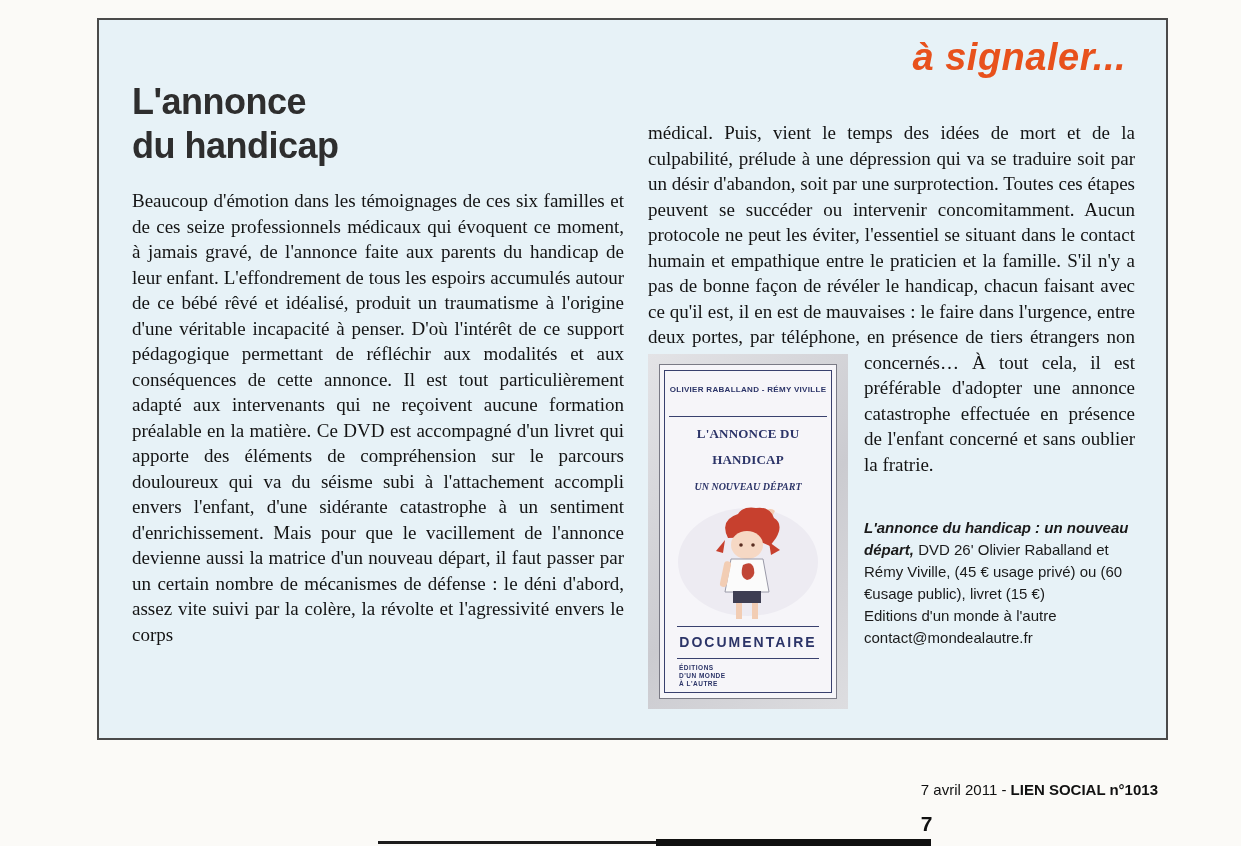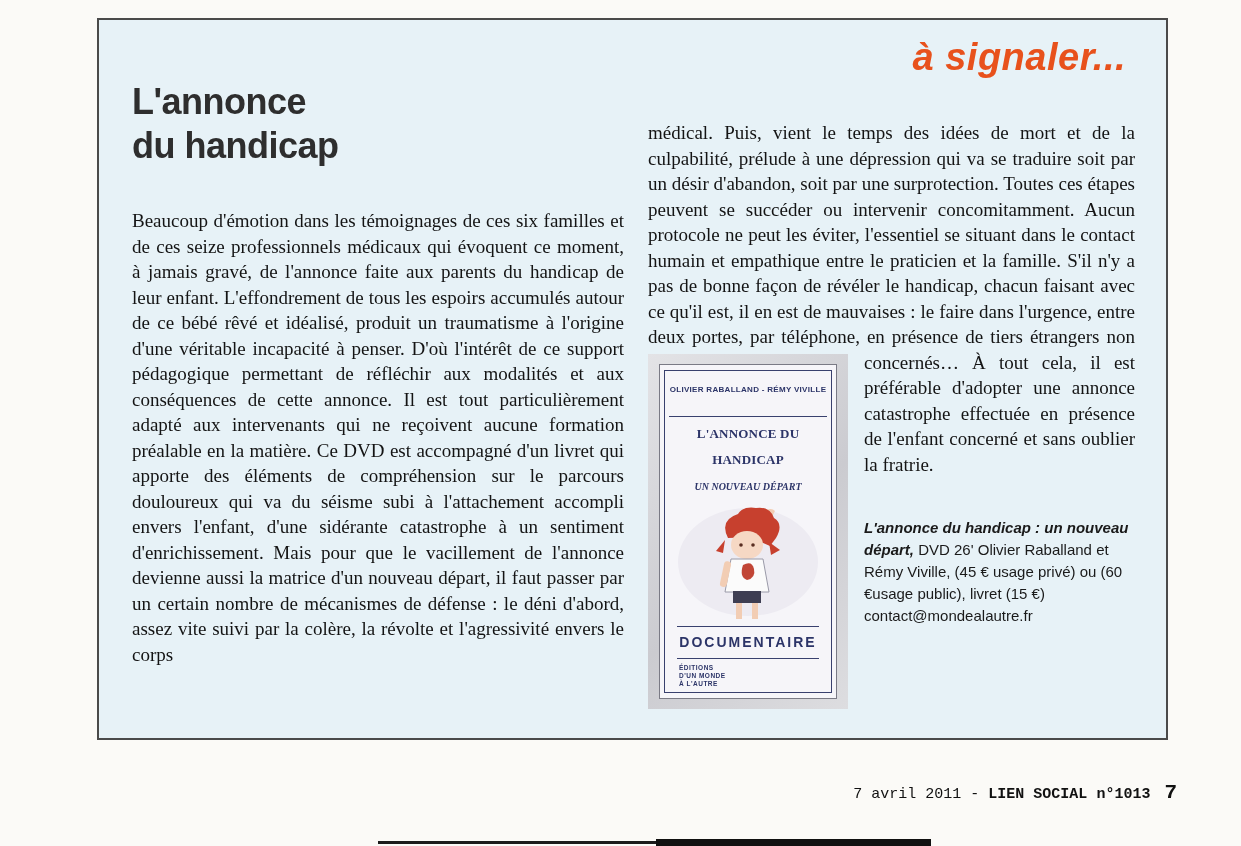--- a/index.html
+++ b/index.html
@@ -32,21 +32,21 @@
   }
   .col-right {
     position:absolute; left:549px; top:100px; width:487px;
   }
 
   .article-title {
     font-family:"Liberation Sans", sans-serif;
     font-size:36px; line-height:44px;
     font-weight:bold; letter-spacing:-0.5px;
     color:#2e2e2e;
-    margin-bottom:40px;
+    margin-bottom:20px;
   }
 
   .body-text {
     font-size:19px; line-height:25.5px;
     text-align:justify;
     hyphens:auto; -webkit-hyphens:auto;
     color:#141414;
   }
 
   
@@ -102,24 +102,24 @@
     font-family:"Liberation Sans", sans-serif;
     font-size:15px; line-height:22px;
     color:#1a1a1a;
     text-align:left;
     margin-top:40px;
   }
   .caption-title { font-weight:bold; font-style:italic; }
 
   
   .footer {
-    position:absolute; top:781px; right:64px;
+    position:absolute; top:781px; right:83px;
     display:flex; align-items:baseline; gap:14px;
-    font-family:Liberation Mono, monospace;
-    font-size:15px; color:#111;
+    font-family:Liberation Sans, sans-serif;
+    font-size:15px; color:#111;flex-direction:column;
   }
   .footer .pub { font-weight:bold; }
   .footer-page { font-size:21px; font-weight:bold; }
 
   
   .scan-bar-1 { position:absolute; left:378px; top:841px; width:278px; height:3px; background:#1c1c1c; }
   .scan-bar-2 { position:absolute; left:656px; top:839px; width:275px; height:7px; background:#101010; }
 </style>
 </head>
 <body>
@@ -169,20 +169,21 @@
             <div>À L'AUTRE</div>
           </div>
         </div>
       </div>
     </div>
 
     <span>cela, il est préférable d'adopter une annonce catastrophe effectuée en présence de l'enfant concerné et sans oublier la fratrie.</span>
 
     <div class="caption">
       <span class="caption-title">L'annonce du handicap : un nouveau départ,</span><span> DVD 26' Olivier Raballand et Rémy Viville, (45 € usage privé) ou (60 €usage public), livret (15 €)</span>
+      <div>Editions d'un monde à l'autre</div>
       <div>contact@mondealautre.fr</div>
     </div>
   </div>
 
 </div>
 
 <div class="footer">
   <span><span>7 avril 2011 - </span><span class="pub">LIEN SOCIAL n°1013</span></span>
   <span class="footer-page">7</span>
 </div>

